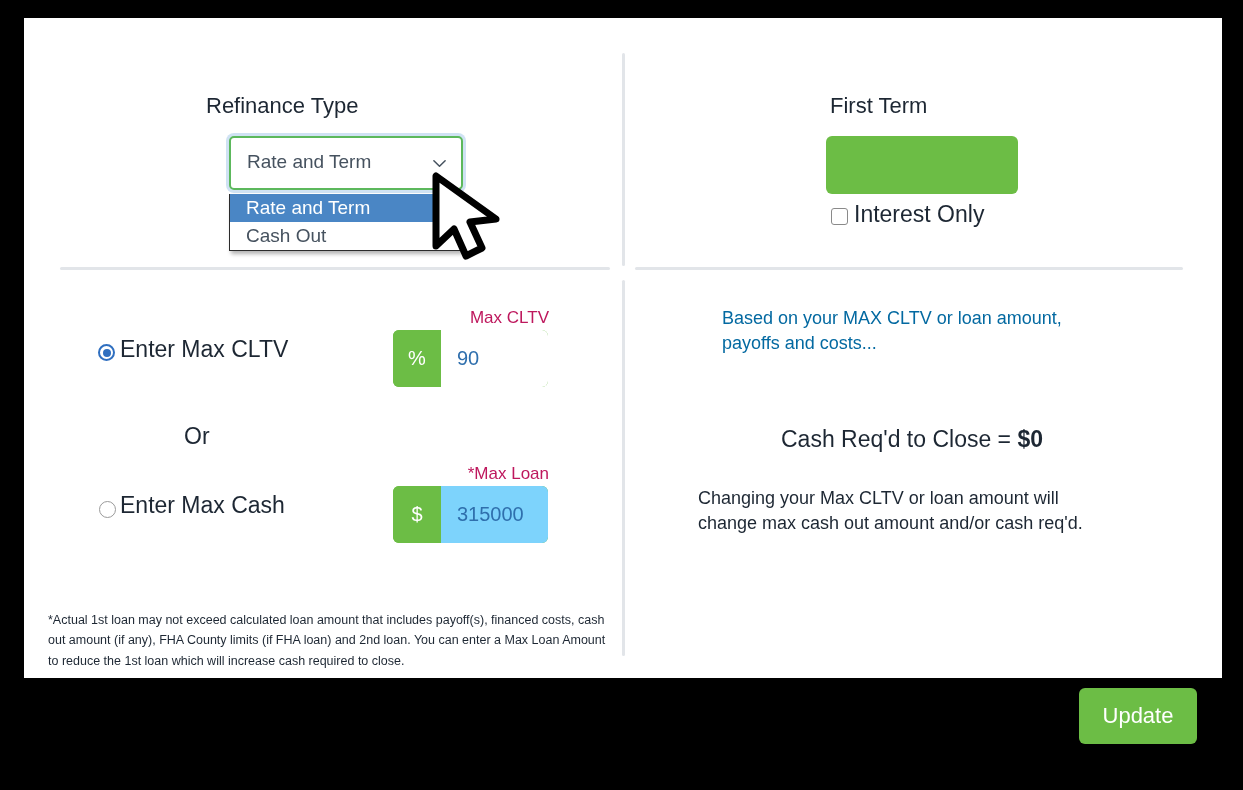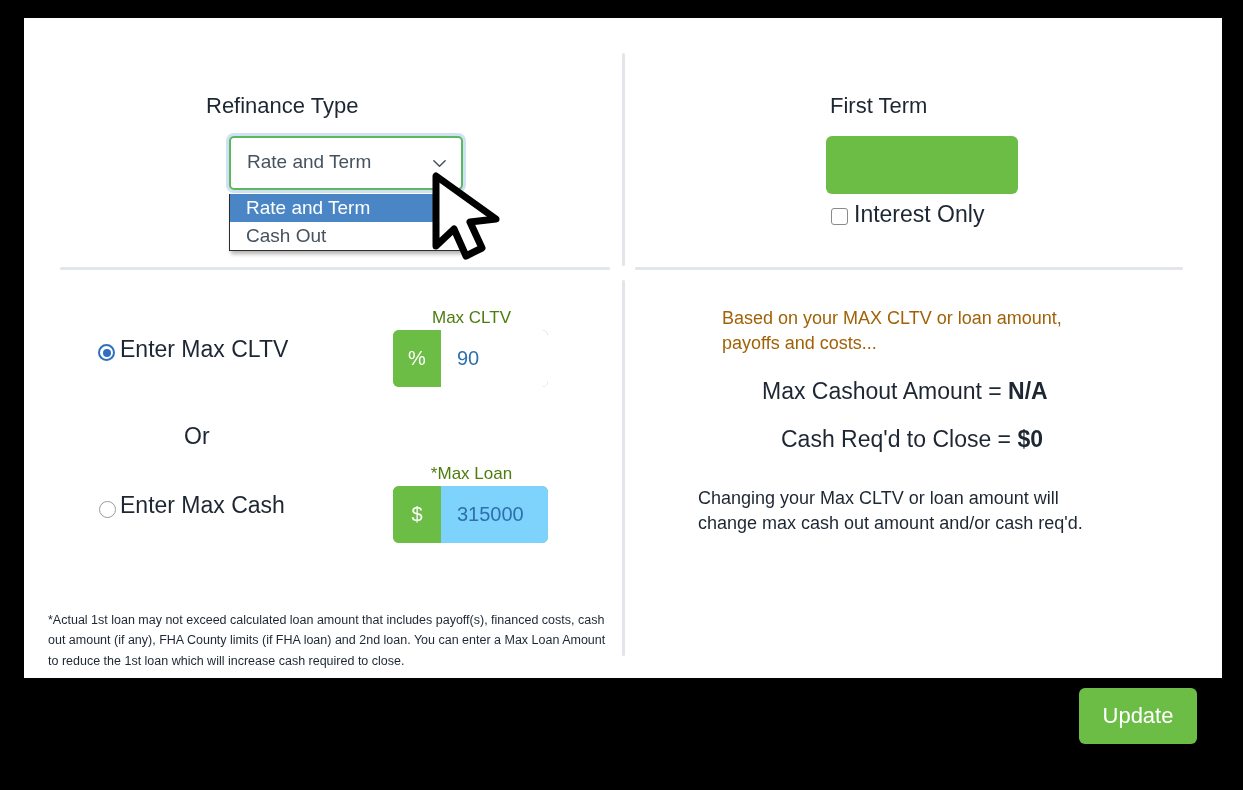--- a/index.html
+++ b/index.html
@@ -40,23 +40,23 @@
   .field-title {
     position: absolute;
     font-size: 22px;
     color: #1d2733;
     font-weight: 400;
     white-space: nowrap;
   }
   .small-label {
     position: absolute;
     font-size: 17px;
-    color: #4d7c0f;
-    white-space: nowrap;
-    text-align: center;
+    color: #be185d;
+    white-space: nowrap;
+    text-align: right;
   }
 
   
   #refi-select-wrap {
     position: absolute;
     left: 205px; top: 118px;
     width: 234px; height: 54px;
     border-radius: 5px;
     border: 2px solid #5cb85c;
     background: #ffffff;
@@ -150,21 +150,21 @@
     position: absolute;
     font-size: 23px;
     color: #1d2733;
     white-space: nowrap;
   }
 
   
   .result-intro {
     position: absolute;
     font-size: 18px;
-    color: #a16207;
+    color: #0369a1;
     line-height: 1.38;
   }
   .result-line {
     position: absolute;
     font-size: 23px;
     color: #1d2733;
     white-space: nowrap;
   }
   .result-line b { font-weight: bold; }
   .result-note {
@@ -259,23 +259,20 @@
 
     <div class="small-label" style="left:370px; top:446px; width:155px;">*Max Loan</div>
 
     <div class="grp" style="left:369px; top:468px; width:155px; height:57px;">
       <div class="prefix" style="width:48px;">$</div>
       <div class="txt left disabled">315000</div>
     </div>
 
     <div class="result-intro" style="left:698px; top:288px; width:368px;">Based on your MAX CLTV or loan amount, payoffs and costs...</div>
 
-    <div class="result-line" style="left:738px; top:360px;">
-      <span>Max Cashout Amount = </span><b>N/A</b>
-    </div>
 
     <div class="result-line" style="left:757px; top:408px;">
       <span>Cash Req'd to Close = </span><b>$0</b>
     </div>
 
     <div class="result-note" style="left:674px; top:468px; width:412px;">Changing your Max CLTV or loan amount will change max cash out amount and/or cash req'd.</div>
 
     <div id="footnote" style="left:24px; top:592px;">*Actual 1st loan may not exceed calculated loan amount that includes payoff(s), financed costs, cash out amount (if any), FHA County limits (if FHA loan) and 2nd loan. You can enter a Max Loan Amount to reduce the 1st loan which will increase cash required to close.</div>
 
     <button id="update-btn" style="left:1055px; top:670px;">Update</button>

